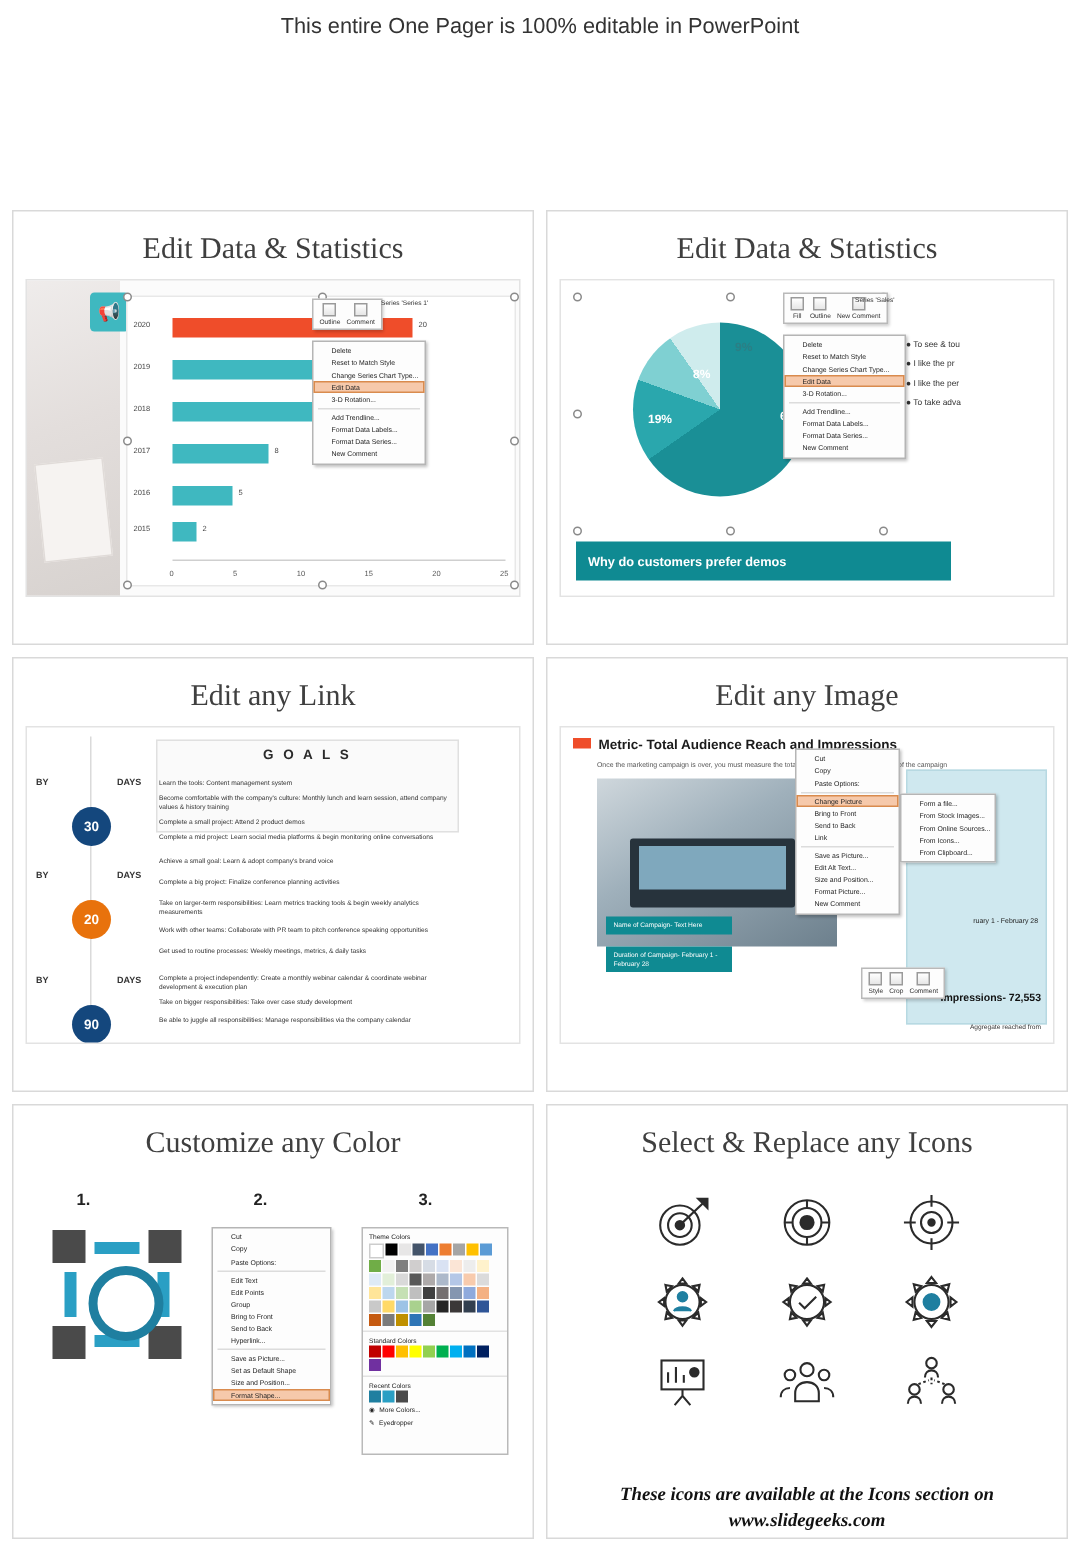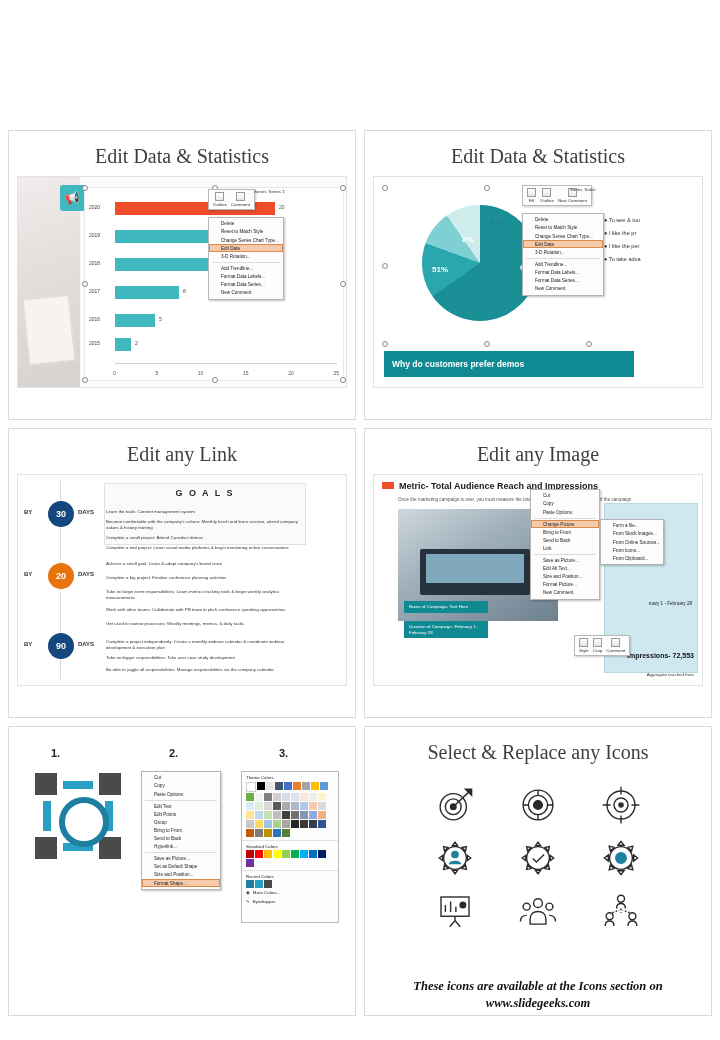--- a/index.html
+++ b/index.html
@@ -198,21 +198,21 @@
   .c2-list {
     position: absolute; right: 6px; top: 40px; width: 92px; font-size: 5.6px; color: #333;
   }
   .c2-list div { margin-bottom: 7px; }
   
   .c3-shot { width: 330px; height: 212px; background: #fff; }
   .tl-line { position: absolute; left: 42px; top: 6px; bottom: 6px; width: 1px; background: #dadada; }
   .circ {
     position: absolute; left: 30px; width: 26px; height: 26px; border-radius: 50%;
     color: #fff; font-size: 9px; font-weight: bold;
-    display: flex; align-items: center; justify-content: center;
+    display: flex; align-items: center; justify-content: center; margin-top: 27px;
   }
   .by { position: absolute; left: 6px; font-size: 6px; color: #333; font-weight: bold; }
   .days { position: absolute; left: 60px; font-size: 6px; color: #333; font-weight: bold; }
   .goals-box {
     position: absolute; left: 86px; top: 8px; width: 200px; height: 60px;
     border: 1px solid #e0e0e0; background: #fafafa;
   }
   .goals-title { font-size: 9px; letter-spacing: 2px; font-weight: bold; color: #2b2b2b; text-align: center; margin-top: 4px;}
   .tline { position: absolute; font-size: 4.4px; color: #333; line-height: 1.25; }
   
@@ -274,20 +274,21 @@
     width: 250px; margin: 6px auto 0; height: 160px;
   }
   .icon-cell { display: flex; align-items: center; justify-content: center; }
   .icon-cell svg { width: 42px; height: 42px; }
 </style>
 </head>
 <body>
 
 <div class="page">
 
+  <div class="page-subtitle">This entire One Pager is 100% editable in  PowerPoint</div>
 
   <div class="grid">
 
     <div class="card card-h">
       <div class="card-title">Edit Data &amp; Statistics</div>
       <div class="shot c1-shot">
         <div class="c1-photo">
             <span class="dot"></span>
           </div>
         <div class="badge-teal">📢</div>
@@ -376,21 +377,21 @@
         <div style="position:absolute; left:236px; top:12px; font-size:4.4px; color:#333;">Series 'Series 1'</div>
       </div>
     </div>
 
     <div class="card card-h">
       <div class="card-title">Edit Data &amp; Statistics</div>
       <div class="shot c2-shot">
         <div class="c2-inner">
           <div class="pie"></div>
           <div class="pielab" style="left:146px; top:86px; color:#fff">65%</div>
-          <div class="pielab" style="left:58px; top:88px">51%</div>
+          <div class="pielab" style="left:58px; top:88px">19%</div>
           <div class="pielab" style="left:88px; top:58px">8%</div>
           <div class="pielab" style="left:116px; top:40px; color:#2b7f85">9%</div>
 
           <div class="teal-bar">Why do customers prefer demos</div>
 
           <div class="c2-list">
             <div>● <span>To see &amp; tou</span></div>
             <div>● <span>I like the pr</span></div>
             <div>● <span>I like the per</span></div>
             <div>● <span>To take adva</span></div>
@@ -528,20 +529,21 @@
             </div>
           <div class="bi">
               <span class="sq"></span>
               <span>Comment</span>
             </div>
         </div>
       </div>
     </div>
 
     <div class="card card-h">
+      <div class="card-title">Customize any Color</div>
       <div class="shot c5-shot">
         <div class="stepnum" style="left:34px; top:12px">1.</div>
         <div class="stepnum" style="left:152px; top:12px">2.</div>
         <div class="stepnum" style="left:262px; top:12px">3.</div>
 
         <div class="shapewrap">
           <div class="sh-sq" style="left:0; top:0"></div>
           <div class="sh-sq" style="right:0; top:0"></div>
           <div class="sh-sq" style="left:0; bottom:0"></div>
           <div class="sh-sq" style="right:0; bottom:0"></div>

